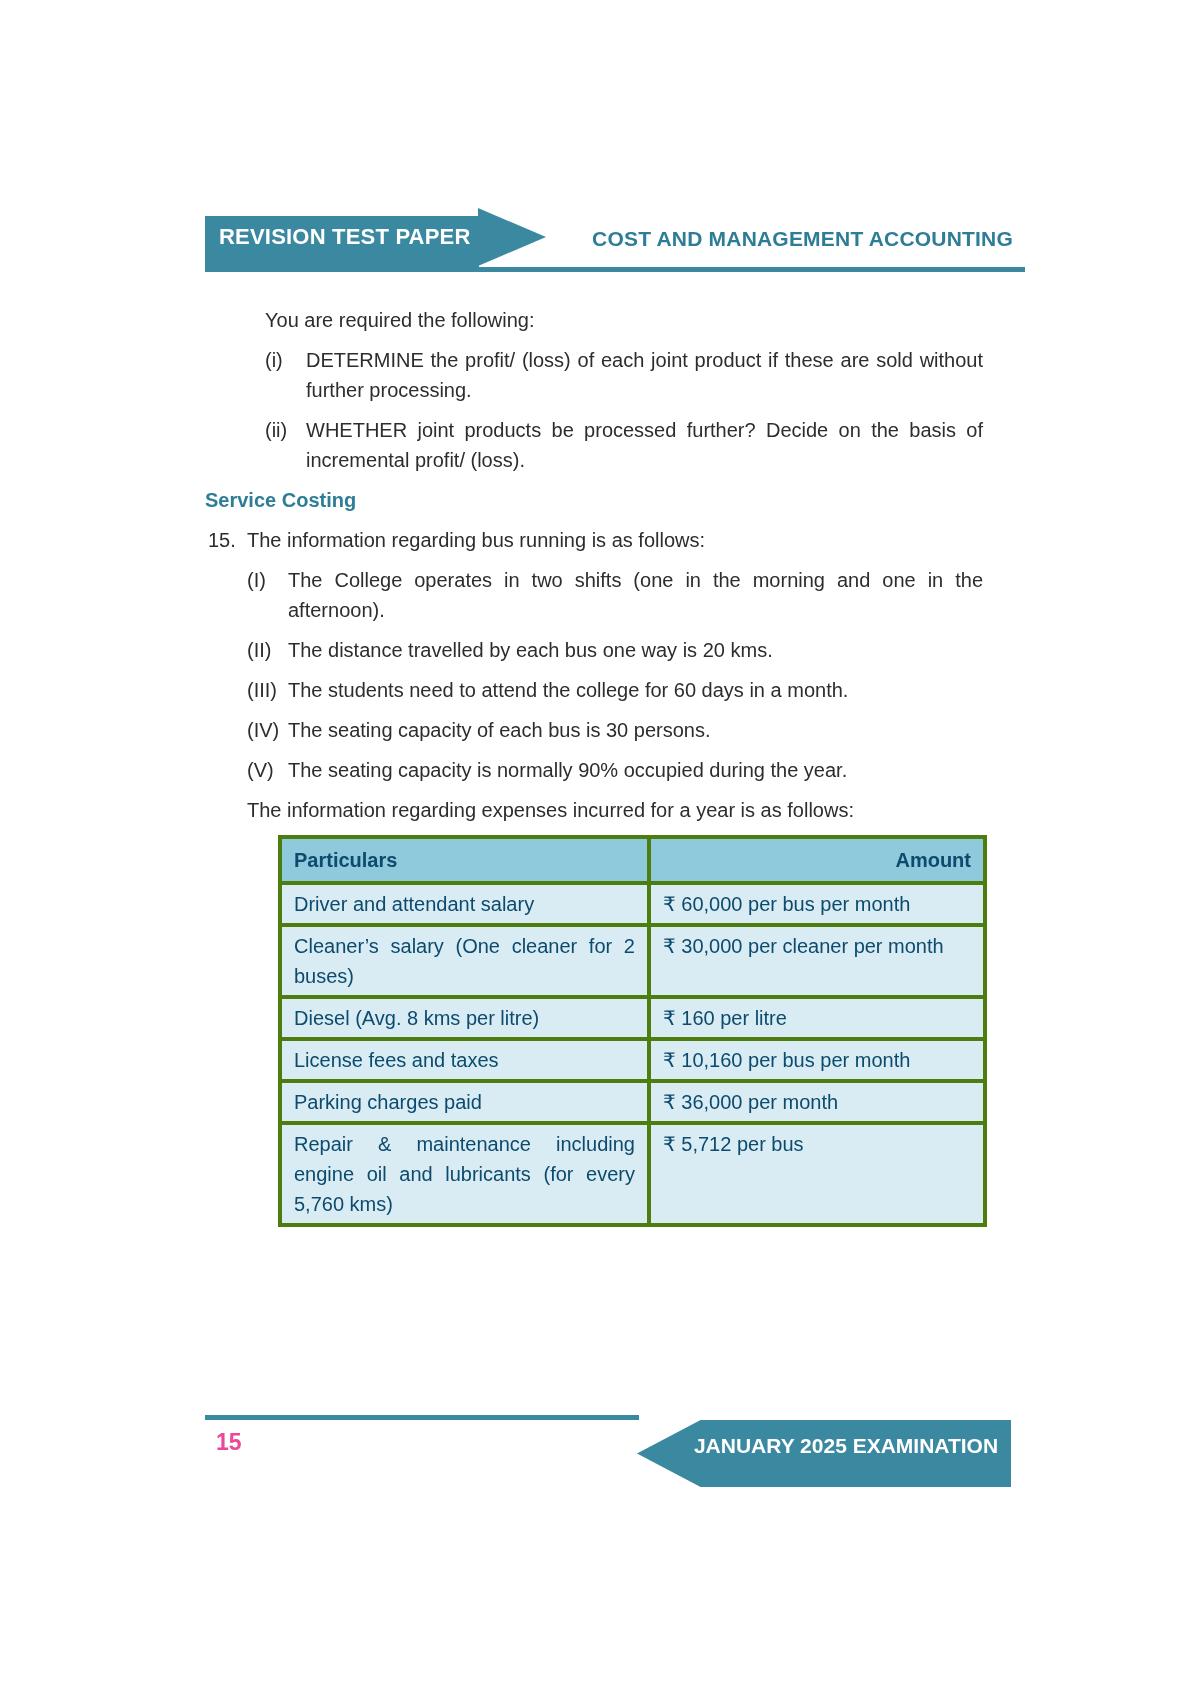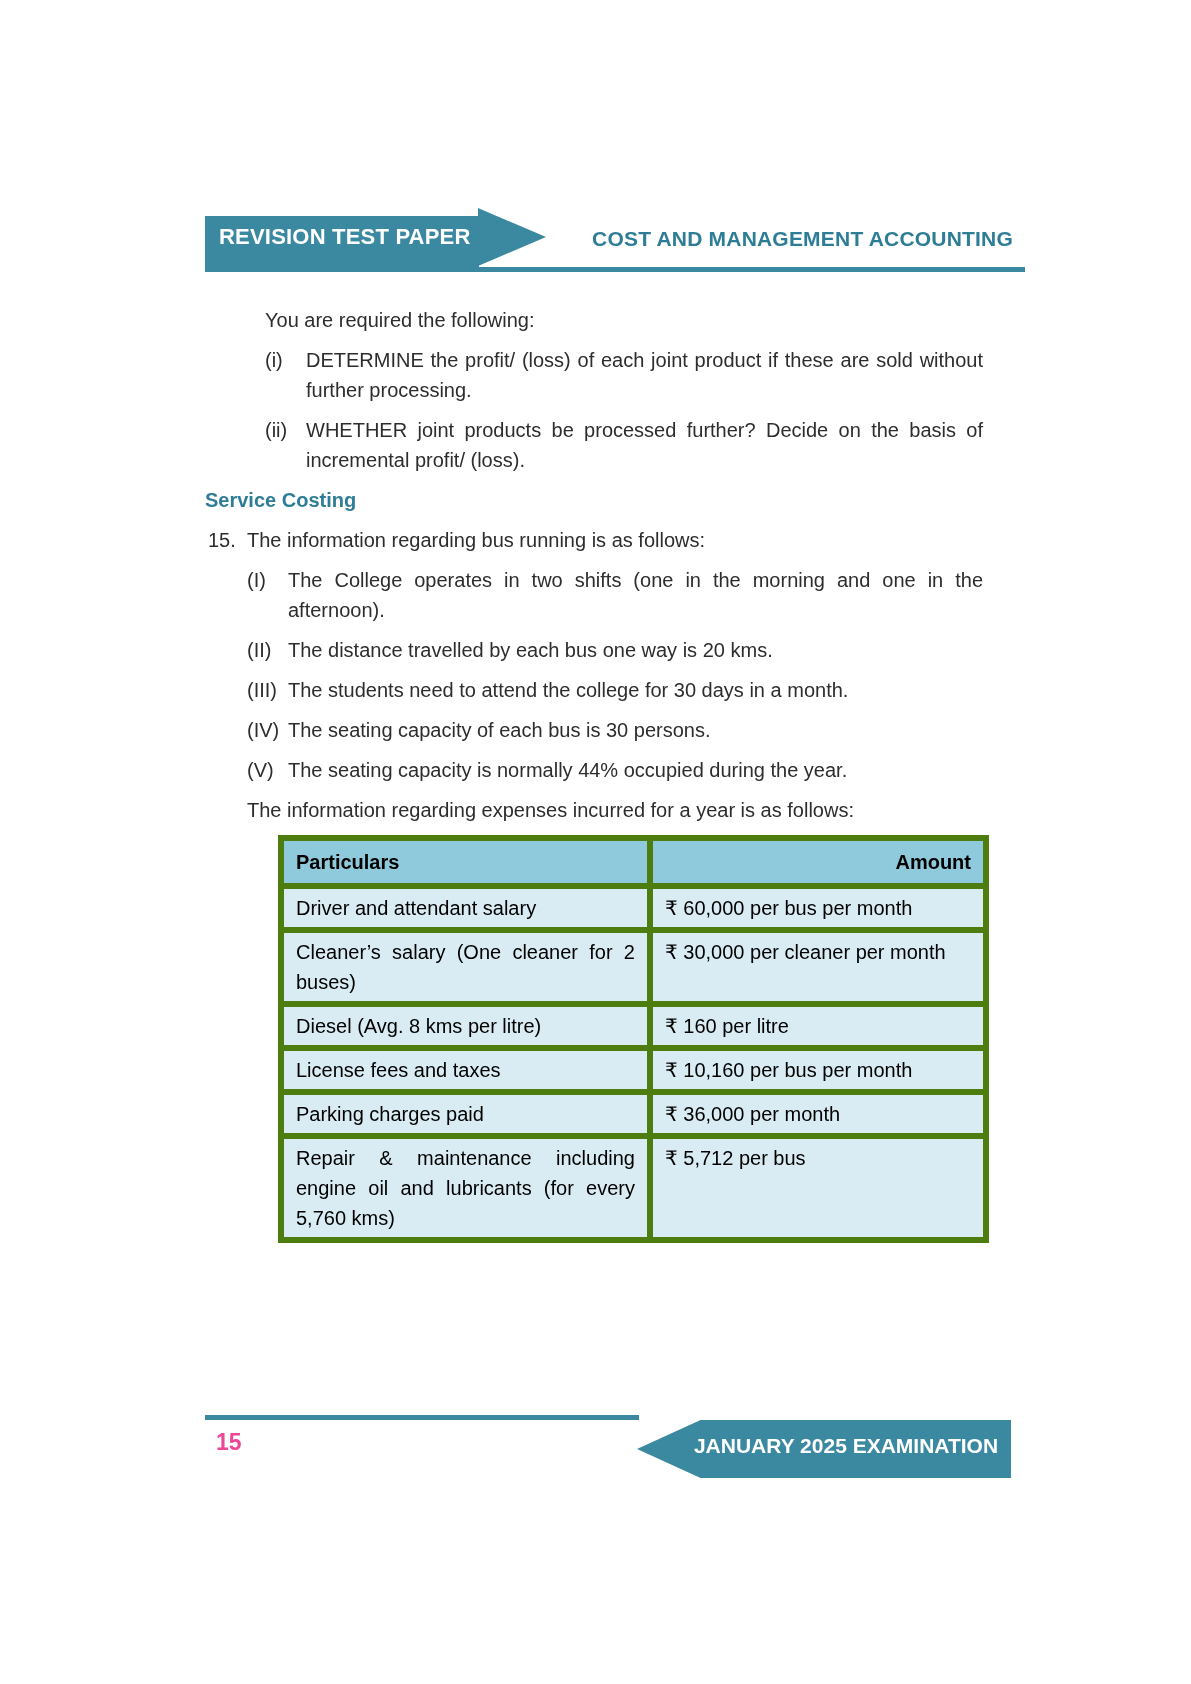--- a/index.html
+++ b/index.html
@@ -37,33 +37,33 @@
   .q-num { position:absolute; left:3px; top:0; }
 
   
   table.expenses {
     border-collapse:collapse; table-layout:fixed; width:705px;
     margin:4px 0 0 31px; font-size:20px; line-height:30px; border:2px solid #5a5a5a;
   }
   table.expenses col.c1 { width:369px; }
   table.expenses col.c2 { width:336px; }
   table.expenses th, table.expenses td {
-    border:6px solid #4d7c0f; padding:4px 12px; vertical-align:top;
-    text-align:justify; color:#000000;
+    border:4px solid #4d7c0f; padding:4px 12px; vertical-align:top;
+    text-align:justify; color:#0c4a6e;
   }
   table.expenses thead th {
     background:#8ecadb; font-weight:bold; padding:6px 12px; text-align:left;
   }
   table.expenses thead th.amount-h { text-align:right; }
   table.expenses tbody td { background:#d9ecf3; }
 
   
   .footer-rule { position:absolute; left:205px; top:1415px; width:434px; height:5px; background:#3b89a1; }
   .footer-banner {
-    position:absolute; left:637px; top:1420px; width:374px; height:58px;
+    position:absolute; left:637px; top:1420px; width:374px; height:67px;
     background:#3b89a1; clip-path:polygon(0 50%,17% 0,100% 0,100% 100%,17% 100%);
     color:#ffffff; font-weight:bold; font-size:21px; line-height:51px;
     text-align:center; padding-left:44px; box-sizing:border-box; white-space:nowrap;
   }
   .page-number { position:absolute; left:216px; top:1429px; color:#ec4899; font-size:23px; font-weight:bold; }
 </style>
 </head>
 <body>
 
 <div class="page">
@@ -99,29 +99,29 @@
       <div class="block li">
         <span class="marker">(I)</span>
         <span>The College operates in two shifts (one in the morning and one in the afternoon).</span>
       </div>
       <div class="block li">
         <span class="marker">(II)</span>
         <span>The distance travelled by each bus one way is 20 kms.</span>
       </div>
       <div class="block li">
         <span class="marker">(III)</span>
-        <span>The students need to attend the college for 30 days in a month.</span>
+        <span>The students need to attend the college for 60 days in a month.</span>
       </div>
       <div class="block li">
         <span class="marker">(IV)</span>
         <span>The seating capacity of each bus is 30 persons.</span>
       </div>
       <div class="block li">
         <span class="marker">(V)</span>
-        <span>The seating capacity is normally 44% occupied during the year.</span>
+        <span>The seating capacity is normally 90% occupied during the year.</span>
       </div>
 
       <p class="block">The information regarding expenses incurred for a year is as follows:</p>
 
       <table class="expenses">
         <colgroup>
             <col class="c1">
             <col class="c2">
           </colgroup>
         <thead>

